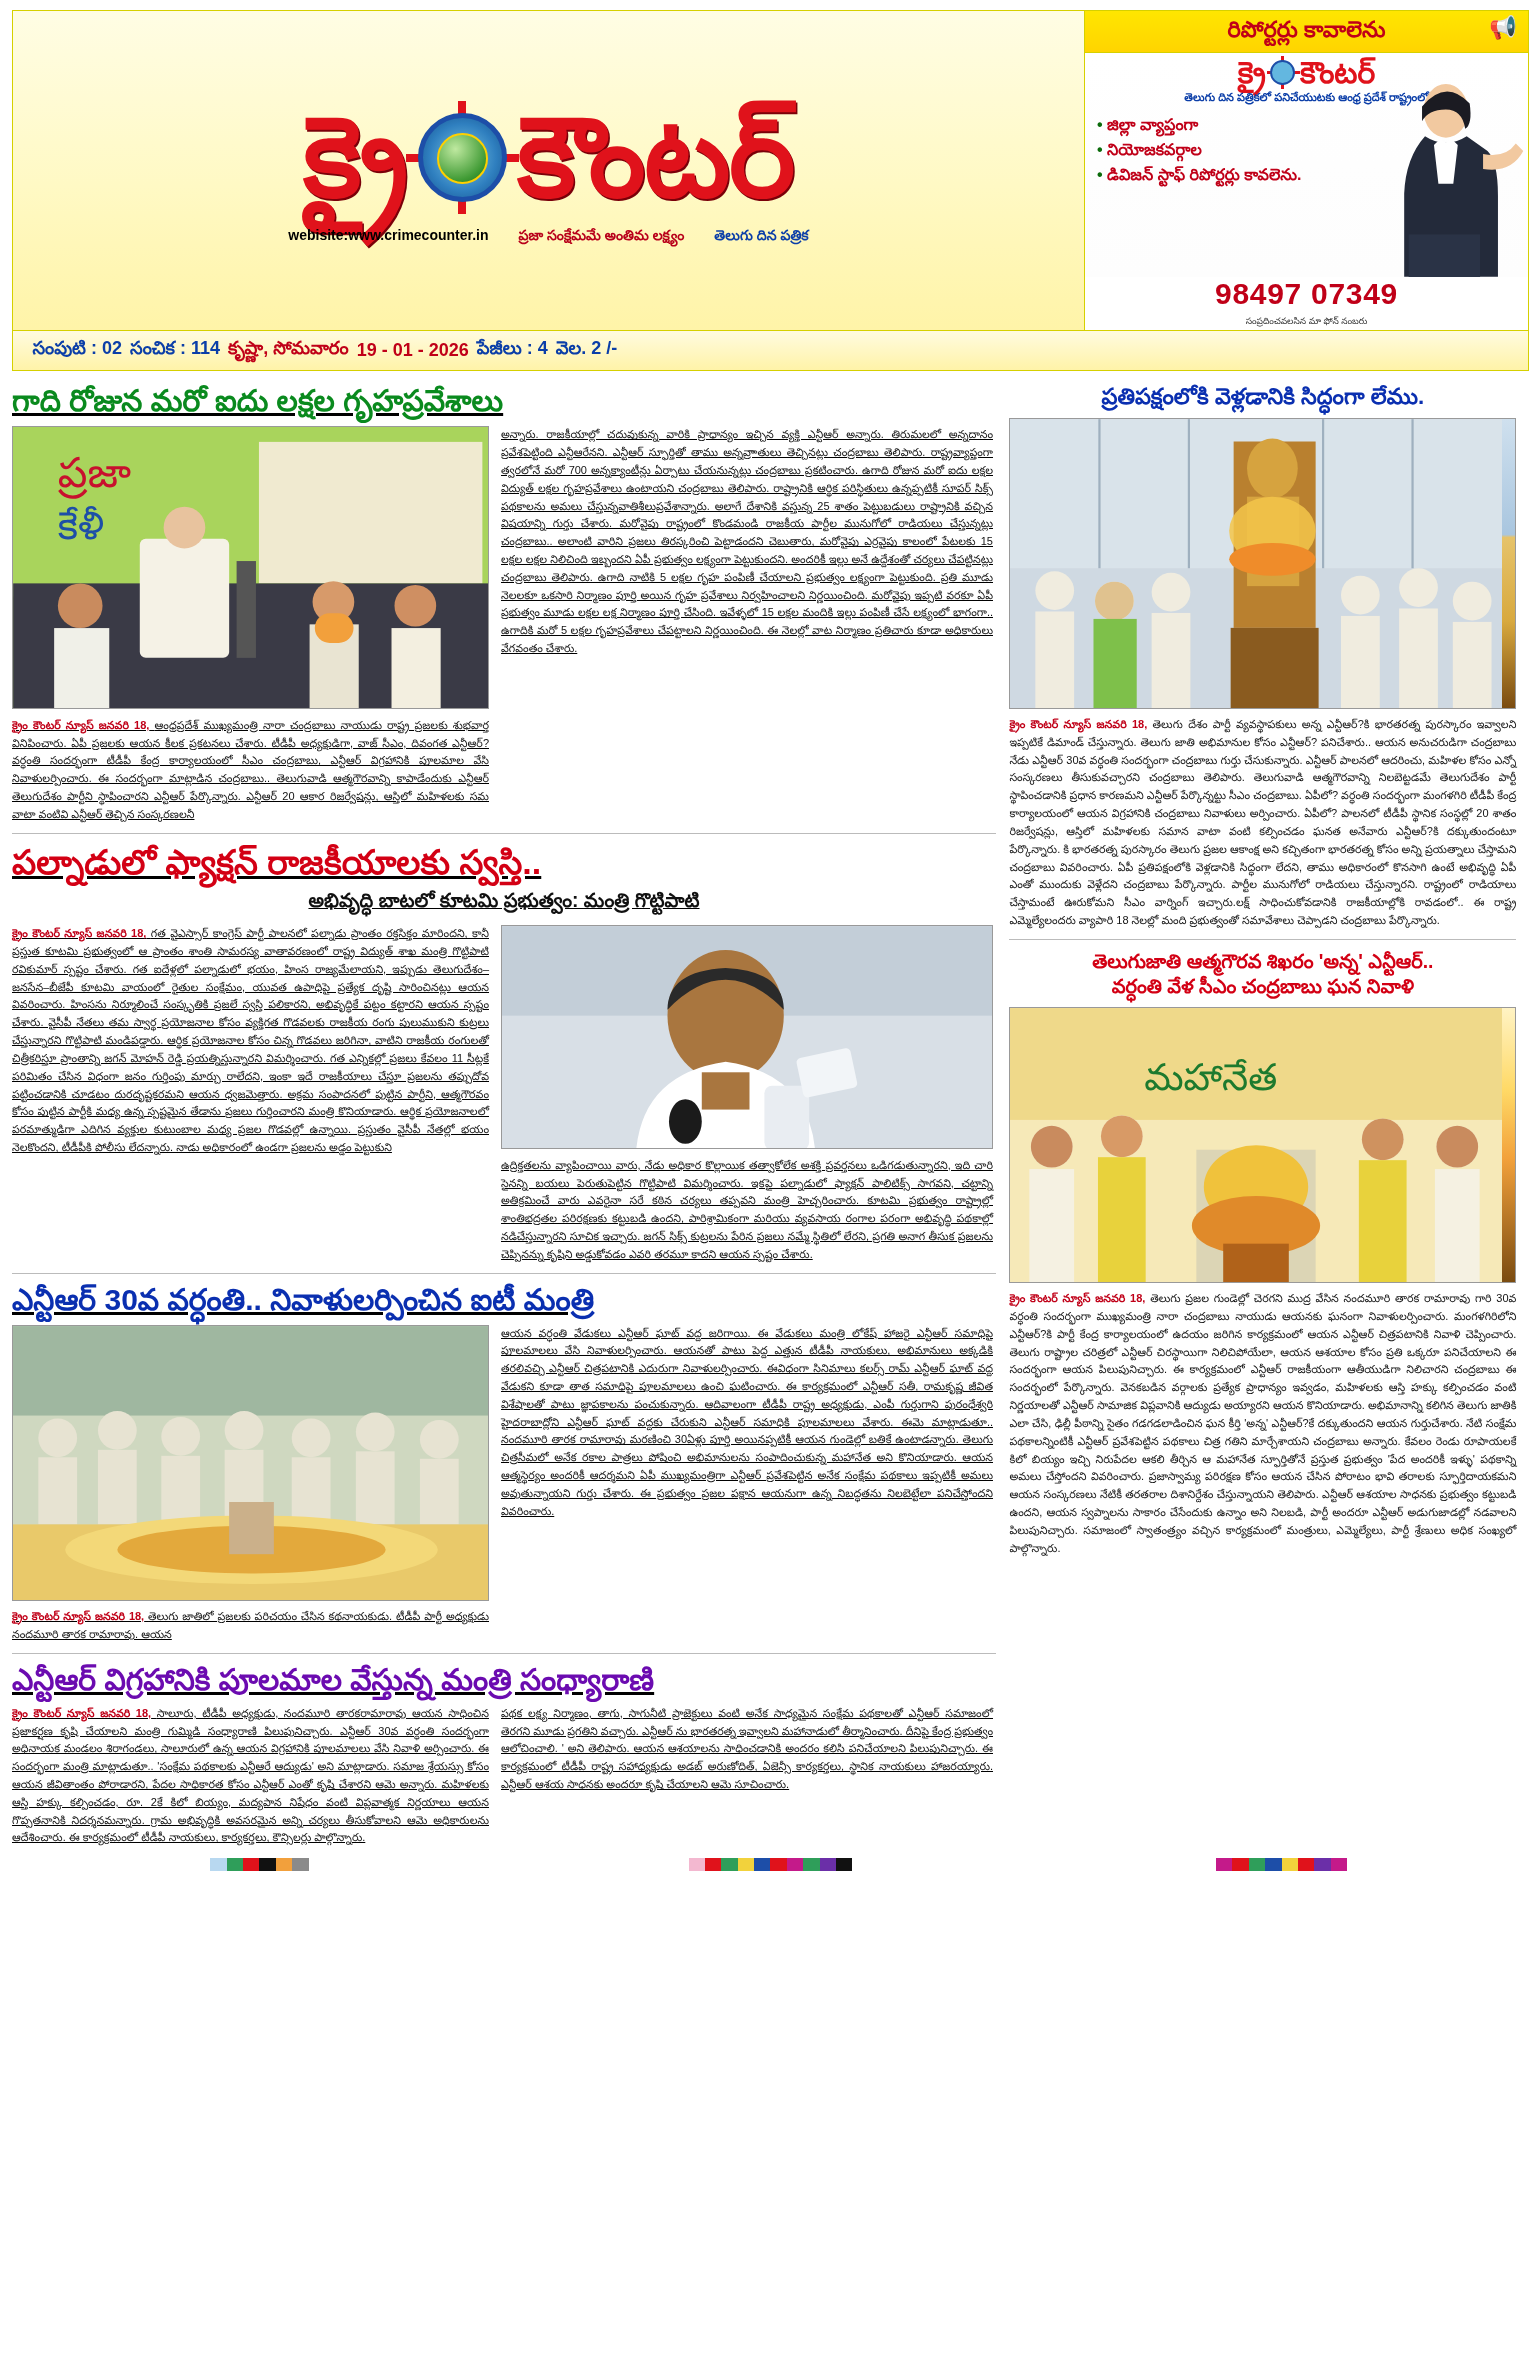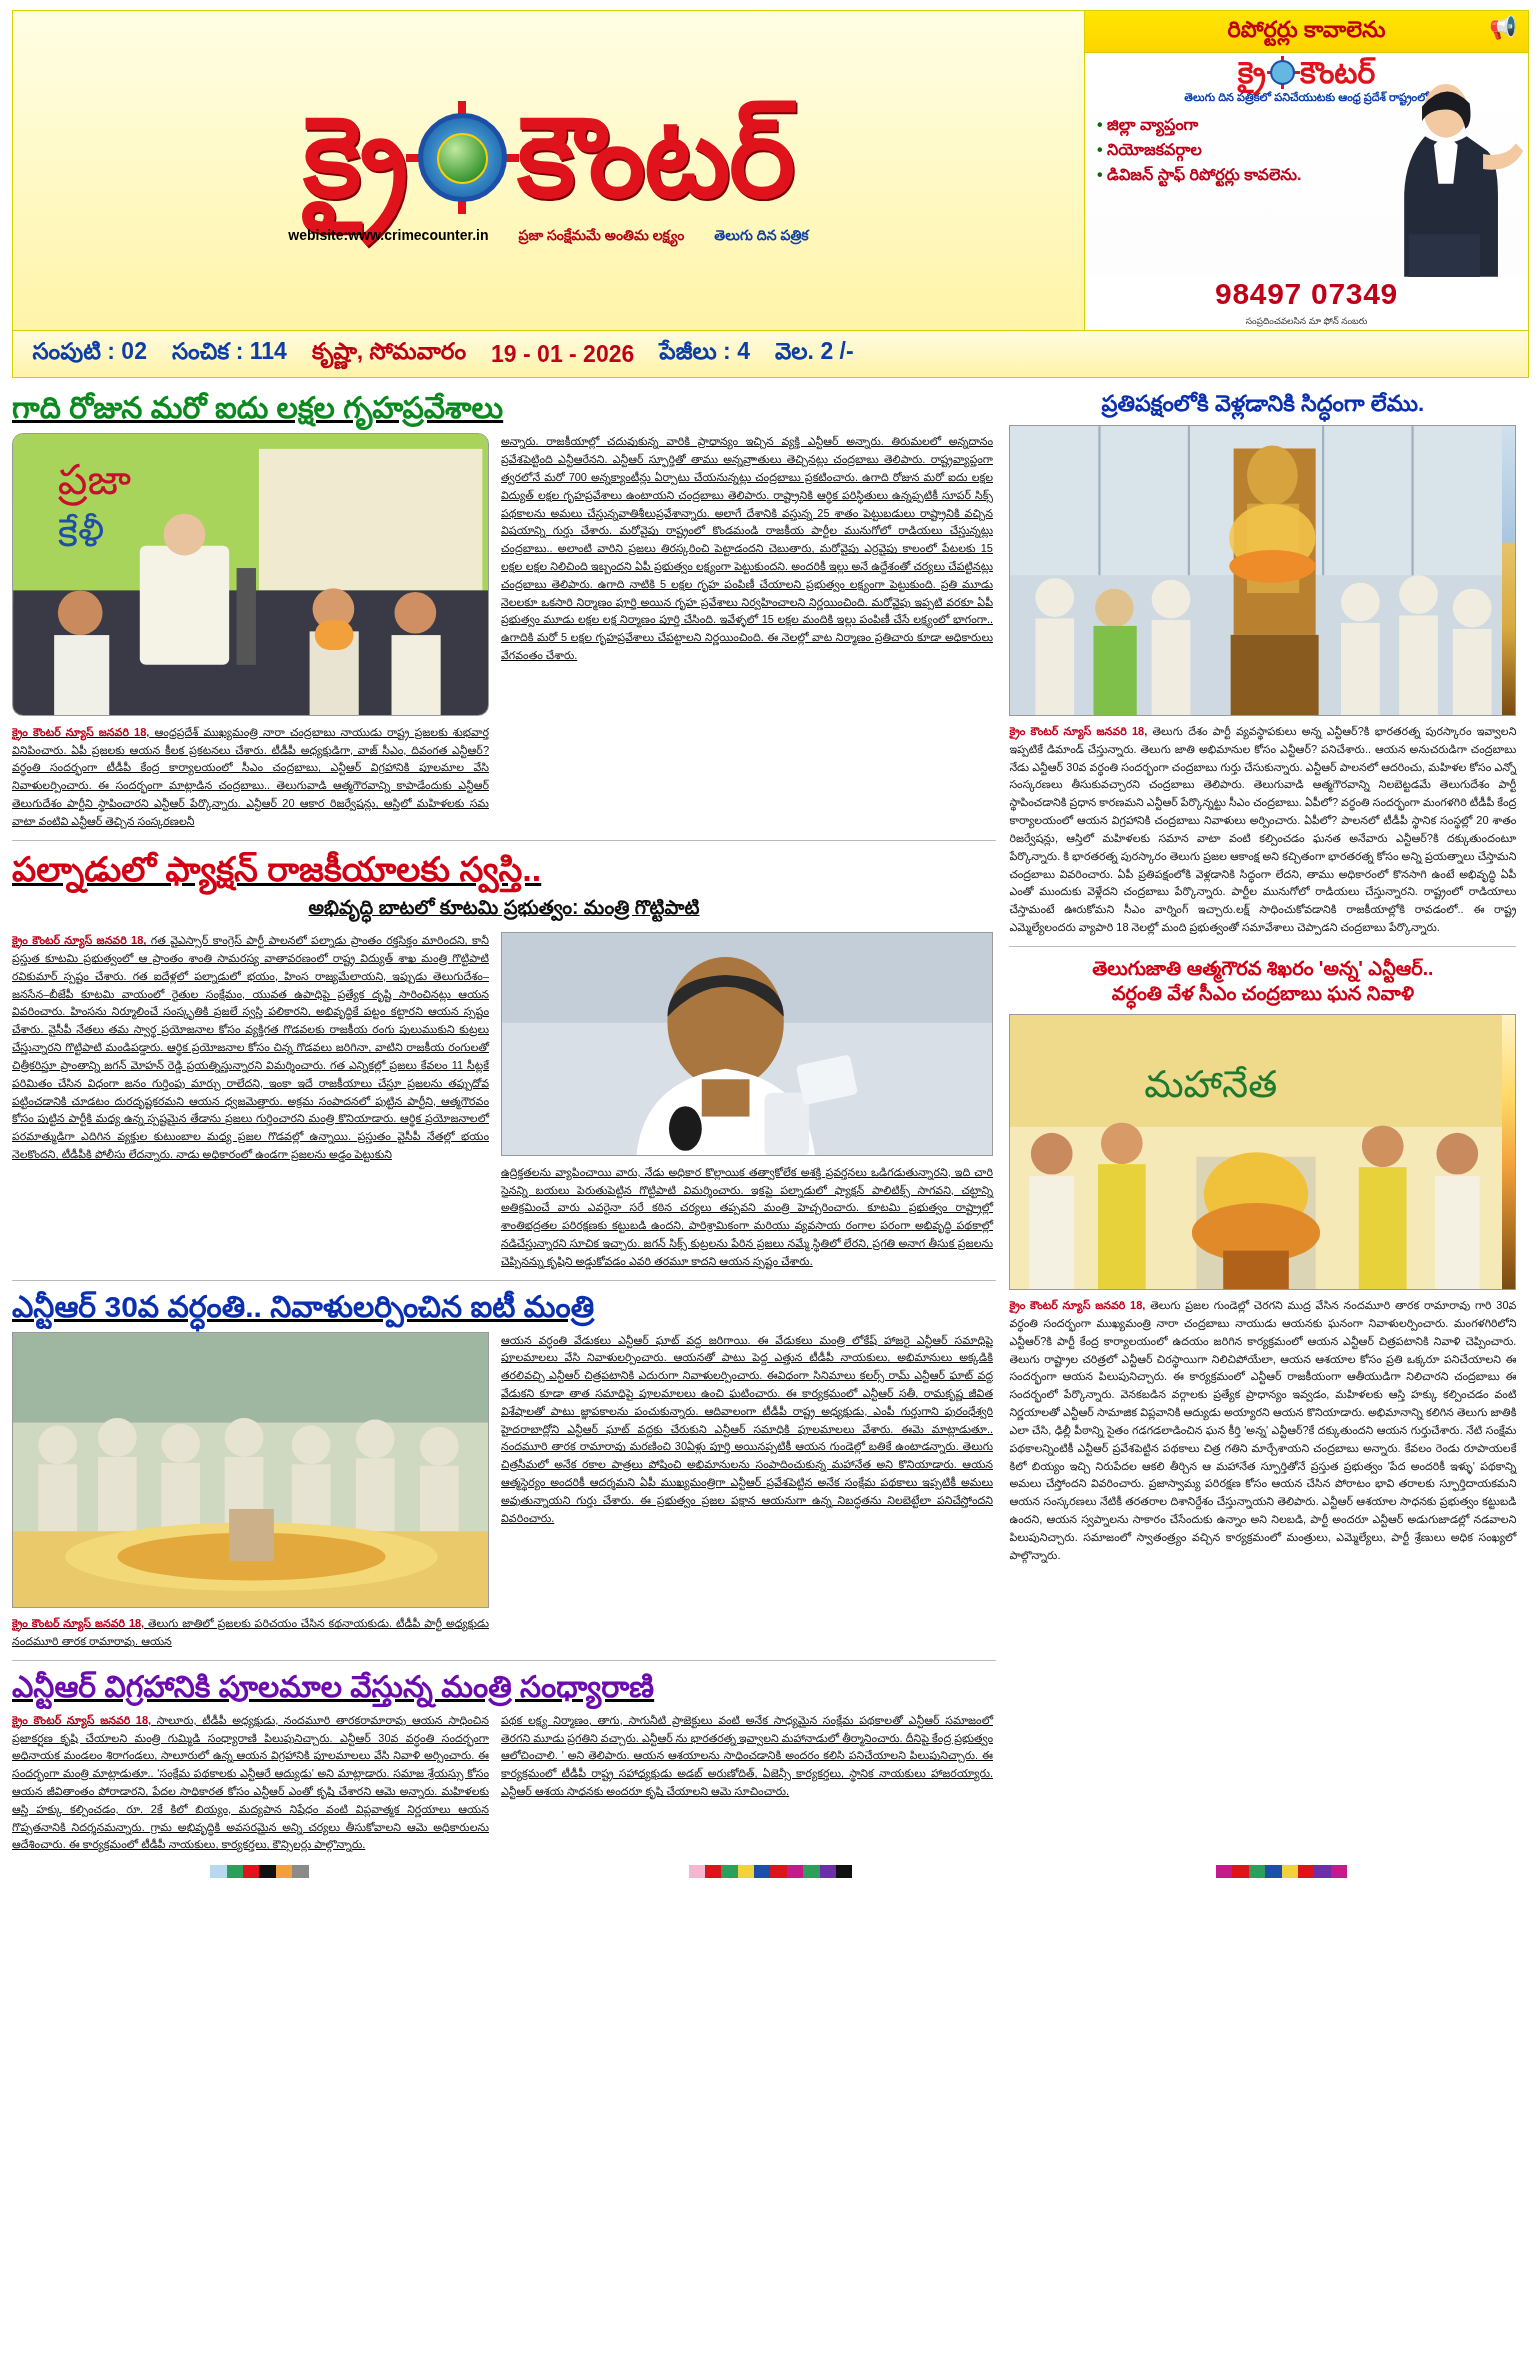--- a/index.html
+++ b/index.html
@@ -150,23 +150,23 @@
     text-align: center; font-size: 9px; color: #333; margin-top: 1.5px;
   }
 
   
   .issuebar {
     border: 1.5px solid #d6d000;
     border-top: none;
     background: linear-gradient(180deg,#fffbe0,#fff3a8);
     display: flex;
     align-items: center;
-    gap: 25px;
+    gap: 8px;
     padding: 6.7px 19.4px;
-    font-size: 23px;
+    font-size: 18px;
     font-weight: 700;
     color: #0b3ea8;
   }
   .issuebar .red { color: #c00018; }
 
   
   .content {
     display: flex;
     gap: 13.4px;
     margin-top: 9px;
@@ -294,21 +294,21 @@
   </div>
 
   <div class="content">
 
     <div class="col-left">
 
       <div>
         <div class="hl hl-green">గాది రోజున మరో ఐదు లక్షల గృహప్రవేశాలు</div>
         <div class="story-cols">
           <div style="width:477px;">
-            <div class="photo ph-stage" style="height:283px;border-radius:11px;">
+            <div class="photo ph-stage" style="height:283px;">
               <svg viewBox="0 0 640 380" width="477" height="283">
                 <rect width="640" height="380" fill="#9fcf5a"></rect>
                 <rect y="0" width="640" height="210" fill="#a9d45c"></rect>
                 <text x="60" y="80" font-size="56" fill="#c8102e" font-family="Liberation Sans, sans-serif">ప్రజా</text>
                 <text x="60" y="150" font-size="52" fill="#1d4ea8" font-family="Liberation Sans, sans-serif">కేళీ</text>
                 <rect x="330" y="20" width="300" height="190" fill="#f0ead0"></rect>
                 <rect y="210" width="640" height="170" fill="#3a3a46"></rect>
                 <rect x="170" y="150" width="120" height="160" rx="8" fill="#f5f2e6"></rect>
                 <circle cx="230" cy="135" r="28" fill="#e8c39e"></circle>
                 <rect x="300" y="180" width="26" height="130" fill="#555"></rect>

